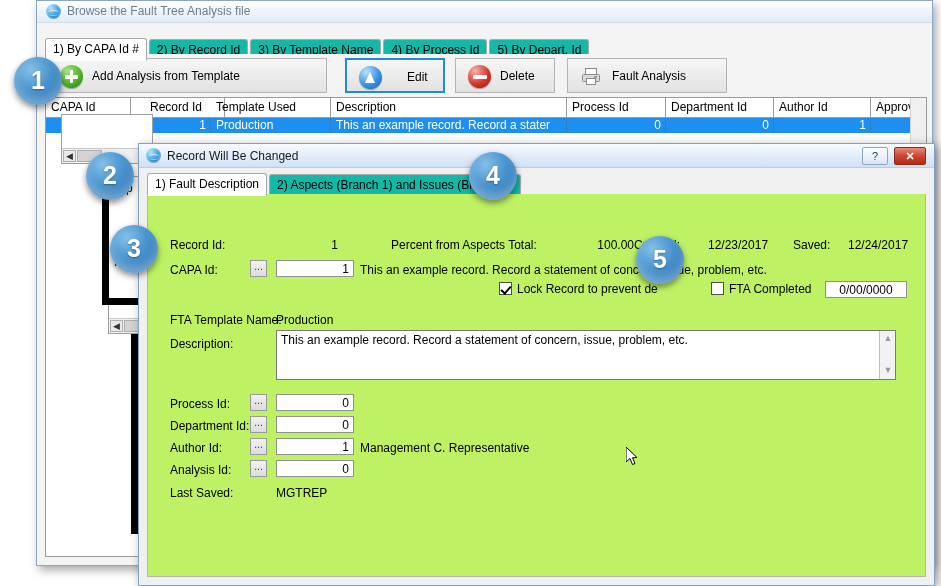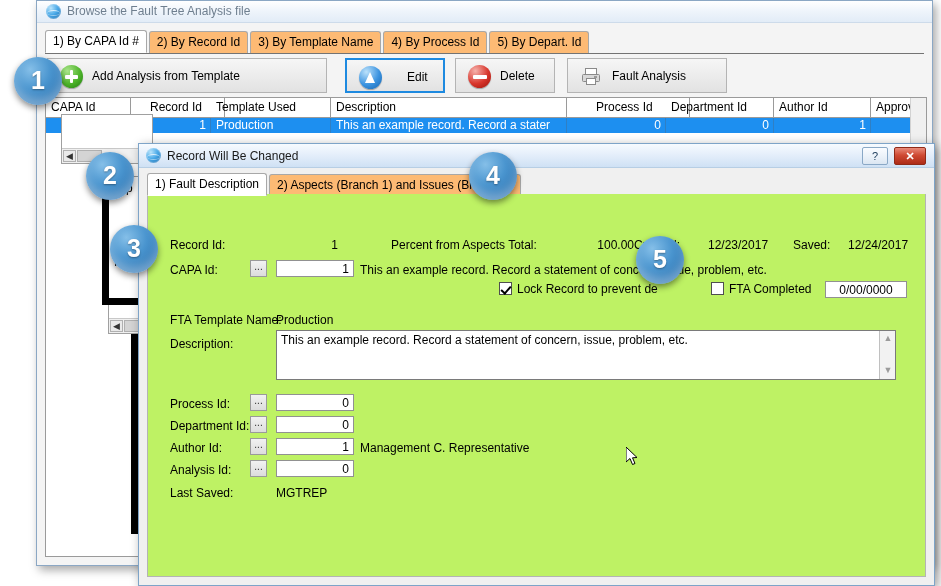--- a/index.html
+++ b/index.html
@@ -44,27 +44,27 @@
   #app-titlebar .globe-icon{left:9px;top:3px;}
 
   
   #app-client{
     position:absolute;left:0;top:22px;right:0;bottom:0;
     background:#f4f4f4;
   }
 
   
   #tabstrip{
-    position:absolute;left:8px;top:8px;right:8px;height:22px;
+    position:absolute;left:8px;top:16px;right:8px;height:22px;
     border-bottom:6px solid #737373;
   }
   .tab{
     float:left;height:22px;line-height:20px;
     padding:0 7px;margin-right:2px;
-    background:#fdba74;
+    background:#14b8a6;
     border:1px solid #a8a8a8;border-bottom:none;
     border-radius:3px 3px 0 0;
     font-size:12px;color:#000;
     box-sizing:border-box;
     white-space:nowrap;
     cursor:default;
   }
   .tab.active{
     background:#ffffff;
     height:23px;line-height:21px;
@@ -354,21 +354,21 @@
 
     </div>
 
     <div id="grid">
 
       <div id="grid-header">
         <div class="gh-cell" style="left:0;width:85px;">CAPA Id</div>
         <div class="gh-cell" style="left:99px;width:80px;">Record Id</div>
         <div class="gh-cell" style="left:165px;width:120px;">Template Used</div>
         <div class="gh-cell" style="left:285px;width:236px;">Description</div>
-        <div class="gh-cell" style="left:521px;width:99px;margin-left:24px;">Process Id</div>
+        <div class="gh-cell" style="left:521px;width:99px;">Process Id</div>
         <div class="gh-cell" style="left:620px;width:108px;">Department Id</div>
         <div class="gh-cell" style="left:728px;width:97px;">Author Id</div>
         <div class="gh-cell" style="left:825px;width:80px;border-right:none;">Approver Id</div>
       </div>
 
       <div id="grid-row">
         <div class="gr-cell num" style="left:0;width:85px;">1</div>
         <div class="gr-cell num" style="left:85px;width:80px;">1</div>
         <div class="gr-cell txt" style="left:165px;width:120px;">Production</div>
         <div class="gr-cell txt" style="left:285px;width:236px;">This an example record. Record a stater</div>

